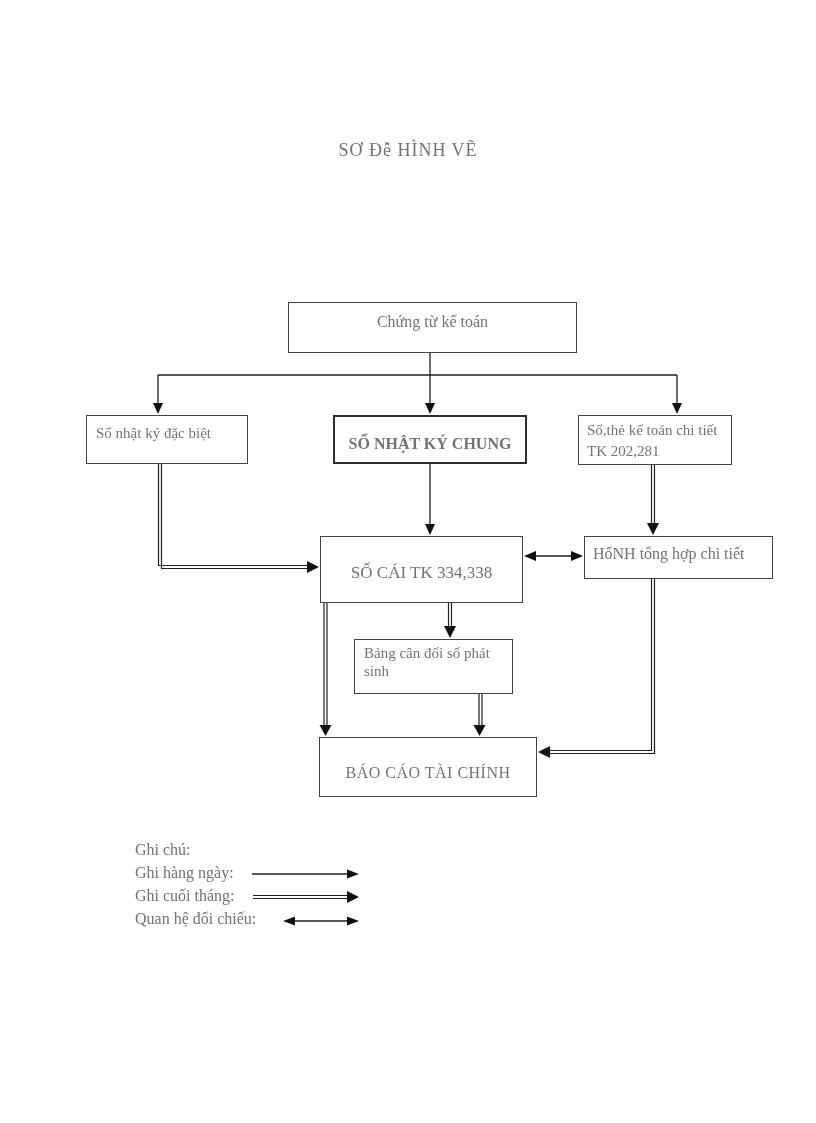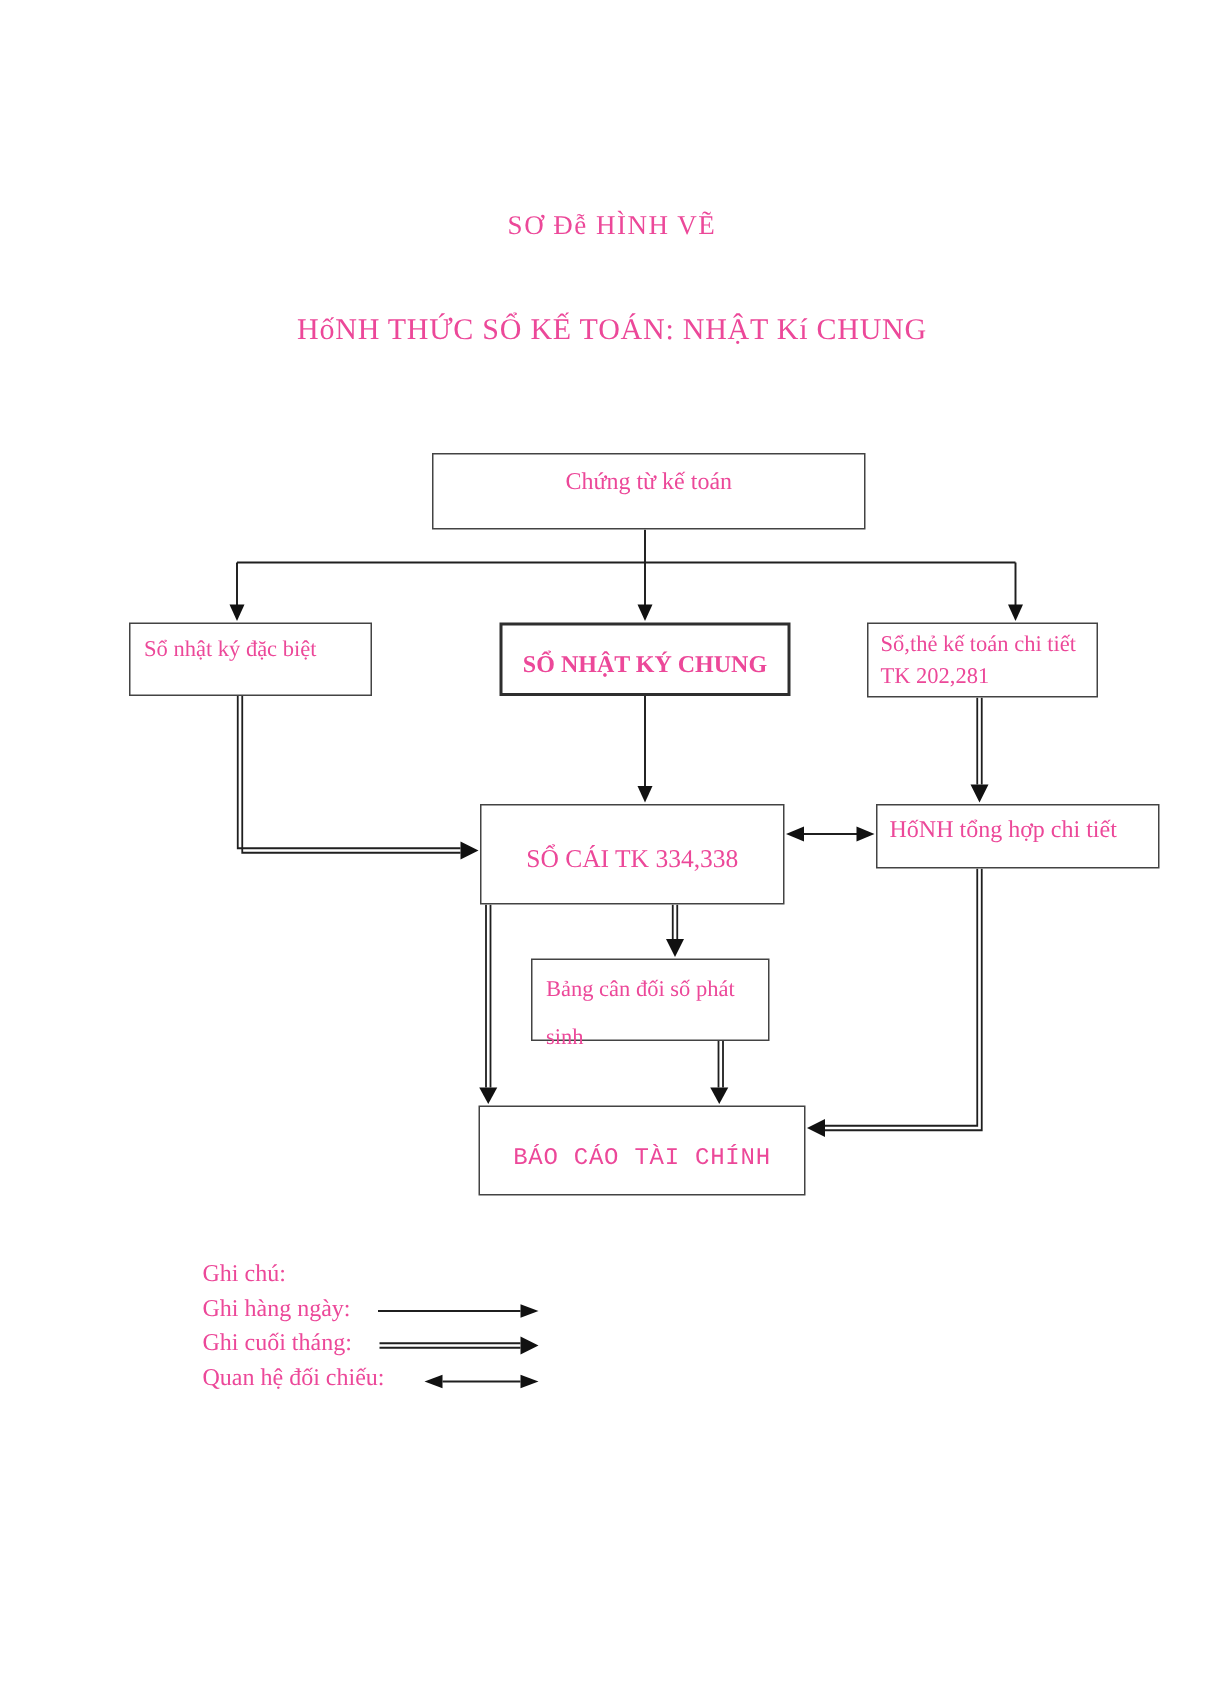--- a/index.html
+++ b/index.html
@@ -4,21 +4,21 @@
 <style>
   * { margin: 0; padding: 0; box-sizing: border-box; }
   html, body { background: #fff; }
   .page {
     position: relative;
     width: 816px;
     height: 1123px;
     margin: 0 auto;
     background: #ffffff;
     font-family: "Liberation Serif", "DejaVu Serif", serif;
-    color: #ec4899;
+    color: #737373;
     overflow: hidden;
   }
   .abs { position: absolute; }
   .title {
     top: 140px; left: 0; width: 816px;
     text-align: center;
     font-size: 18px;
     letter-spacing: 1px;
   }
   .heading {
@@ -40,22 +40,22 @@
     line-height: 21px;
   }
   .node.center-text { display: flex; align-items: center; justify-content: center; text-align: center; }
   .node.top-center-text { text-align: center; }
   #node-chung-tu { left: 288px; top: 302px; width: 289px; height: 51px; padding-top: 8px; font-size: 16px; text-align: center; }
   #node-nhat-ky-dac-biet { left: 86px; top: 415px; width: 162px; height: 49px; padding: 7px 0 0 9px; }
   #node-nhat-ky-chung { left: 333px; top: 415px; width: 194px; height: 49px; padding-top: 16px; font-weight: bold; font-size: 16px; border-width: 2px; border-color: #2e2e2e; }
   #node-so-the { left: 578px; top: 415px; width: 154px; height: 50px; padding: 4px 4px 0 8px; }
   #node-so-cai { left: 320px; top: 536px; width: 203px; height: 67px; font-size: 17px; padding-top: 6px; }
   #node-bang-tong-hop { left: 584px; top: 536px; width: 189px; height: 43px; padding: 6px 0 0 8px; font-size: 16px; }
-  #node-bang-can-doi { left: 354px; top: 639px; width: 159px; height: 55px; padding: 4px 10px 0 9px; line-height: 32px; }
-  #node-bao-cao { left: 319px; top: 737px; width: 218px; height: 60px; font-size: 16px; letter-spacing: 0.5px; padding-top: 10px; font-family: Liberation Mono, monospace; }
+  #node-bang-can-doi { left: 354px; top: 639px; width: 159px; height: 55px; padding: 4px 10px 0 9px; line-height: 18px; }
+  #node-bao-cao { left: 319px; top: 737px; width: 218px; height: 60px; font-size: 16px; letter-spacing: 0.5px; padding-top: 10px; }
   svg.connectors {
     position: absolute;
     top: 0; left: 0;
     width: 816px; height: 1123px;
     pointer-events: none;
   }
   svg .ln  { stroke: #1f1f1f; stroke-width: 1.3; fill: none; }
   svg .dln { stroke: #1f1f1f; stroke-width: 1.2; fill: none; }
   svg .hd  { fill: #111; stroke: none; }
   .legend-label {
@@ -66,21 +66,20 @@
   #legend-row1  { left: 135px; top: 864px; }
   #legend-row2  { left: 135px; top: 887px; }
   #legend-row3  { left: 135px; top: 910px; }
 </style>
 </head>
 <body>
 
 <div class="page">
 
   <div class="abs title">SƠ Đễ HÌNH VẼ</div>
-  <div class="abs heading">HốNH THỨC SỔ KẾ TOÁN: NHẬT Kí CHUNG</div>
 
   <svg class="connectors" viewBox="0 0 816 1123" xmlns="http://www.w3.org/2000/svg">
 
     <path class="ln" d="M430 353 L430 375 M158 375 L677 375 M158 375 L158 404 M430 375 L430 404 M677 375 L677 404"></path>
     <polygon class="hd" points="153,403 163,403 158,414"></polygon>
     <polygon class="hd" points="425,403 435,403 430,414"></polygon>
     <polygon class="hd" points="672,403 682,403 677,414"></polygon>
 
     <path class="ln" d="M430 464 L430 524"></path>
     <polygon class="hd" points="425,524 435,524 430,535"></polygon>

